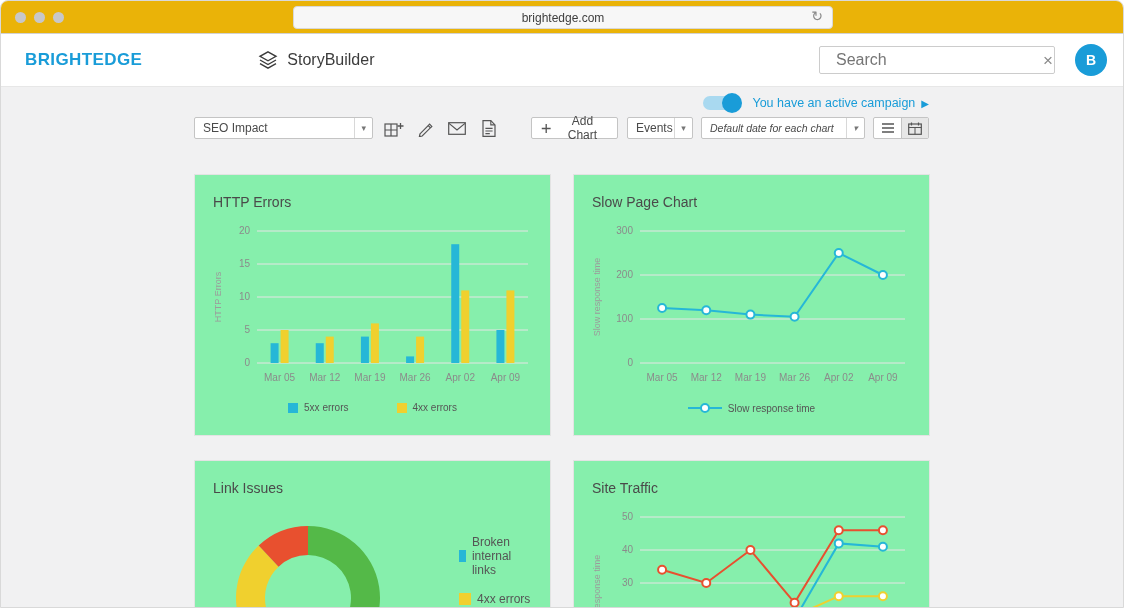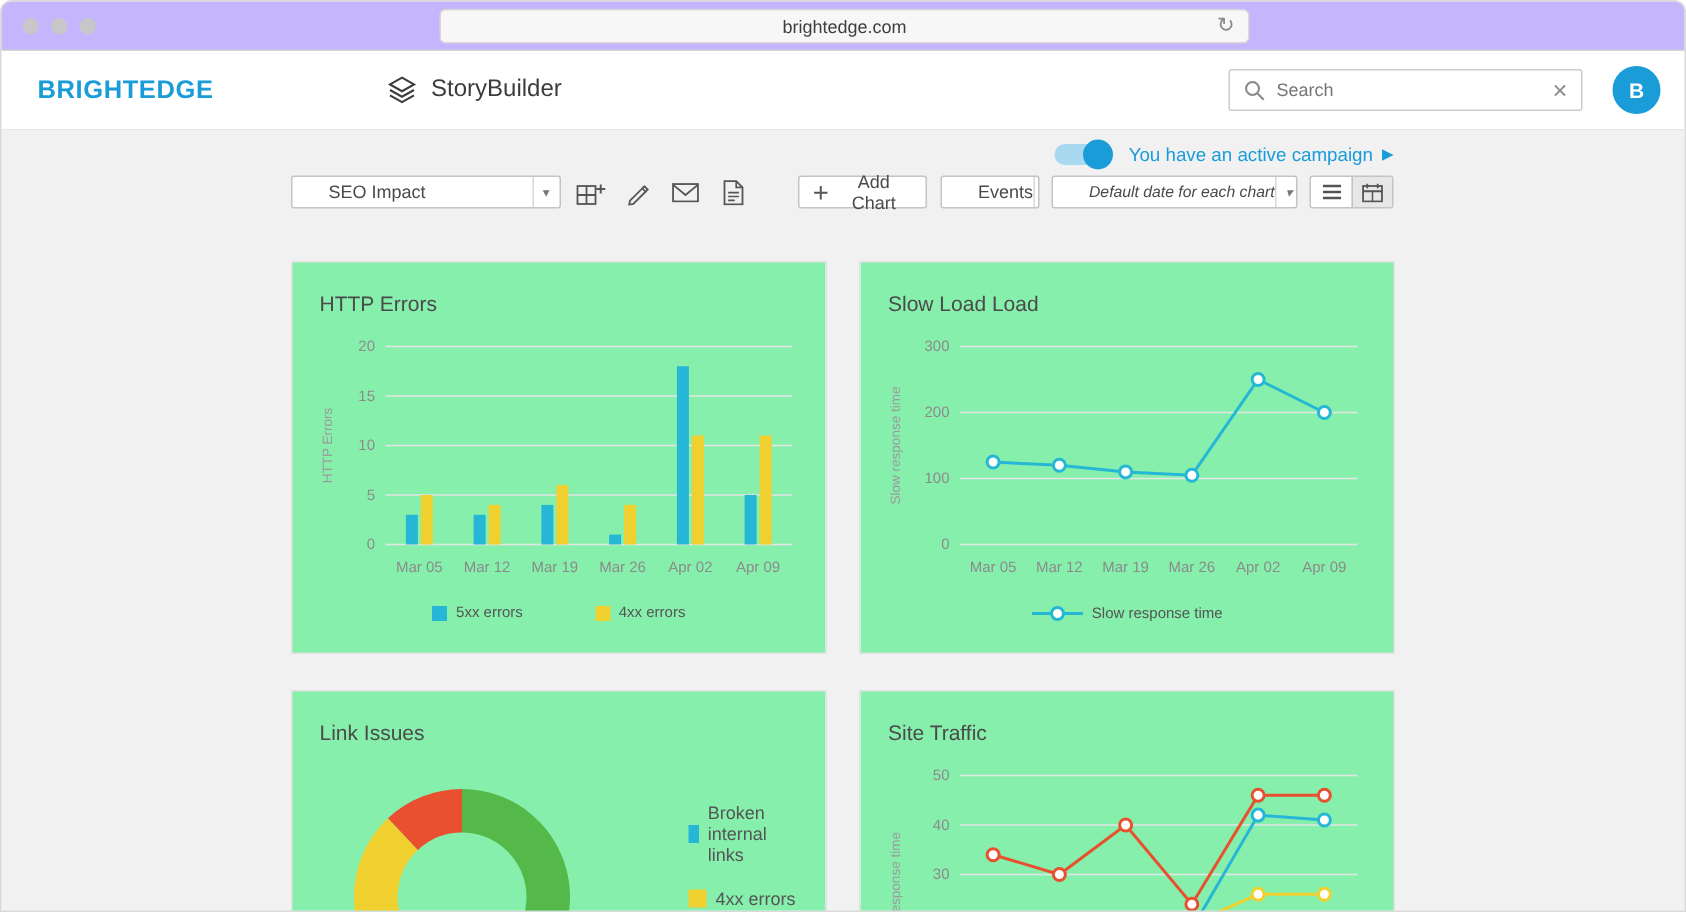--- a/index.html
+++ b/index.html
@@ -2,60 +2,60 @@
 <html><head>
 <meta charset="utf-8">
 <style>
   * { margin:0; padding:0; box-sizing:border-box; }
   html,body { width:1124px; height:608px; overflow:hidden; background:#fff;
               font-family:"Liberation Sans", sans-serif; }
   .window { position:relative; width:1124px; height:608px; border-radius:8px 8px 0 0;
             overflow:hidden; background:#f1f1f2; border:1px solid #d9d9d9; }
 
   
-  .browser-bar { height:33px; background:#c4b5fd; border-bottom:1px solid #d2d2d2;
+  .browser-bar { height:33px; background:#eab308; border-bottom:1px solid #d2d2d2;
                  display:flex; align-items:center; padding:0 14px; position:relative; }
   .dots { display:flex; gap:8px; }
   .dot { width:11px; height:11px; border-radius:50%; background:#c7c7c9; display:inline-block; }
   .url-pill { position:absolute; left:292px; top:5px; width:540px; height:23px;
               background:#f7f7f7; border:1px solid #d8d8d8; border-radius:4px;
               display:flex; align-items:center; justify-content:center;
               font-size:12px; color:#3e3e3e; }
   .reload { position:absolute; right:9px; top:1px; color:#8a8a8a; font-size:14px; cursor:pointer; }
 
   
   .app-header { height:53px; background:#fff; border-bottom:1px solid #e7e7e7;
                 display:flex; align-items:center; padding:0 16px 0 24px; }
   .logo { color:#199cd8; font-weight:bold; font-size:17px; letter-spacing:.4px; }
   .app-title { display:flex; align-items:center; gap:9px; margin-left:116px;
                font-size:16px; color:#3c3c3c; }
   .header-right { margin-left:auto; display:flex; align-items:center; gap:20px; }
   .search-box { width:236px; height:28px; border:1px solid #ccc; border-radius:2px;
                 background:#fff; display:flex; align-items:center; padding:0 9px; }
   .search-box input { border:none; outline:none; flex:1; margin-left:7px;
-                      font-size:12px; color:#555; font-family:inherit; background:transparent; }
+                      font-size:16px; color:#555; font-family:inherit; background:transparent; }
   .clear { color:#8a8a8a; font-size:17px; line-height:1; cursor:pointer; }
   .avatar { width:32px; height:32px; border-radius:50%; background:#199cd8; color:#fff;
             display:flex; align-items:center; justify-content:center;
             font-weight:bold; font-size:14px; }
 
   
   .content { position:relative; height:520px; background:#f1f1f2; }
   .campaign-row { position:absolute; top:9px; right:194px; display:flex; align-items:center; gap:11px; }
   .toggle { width:38px; height:14px; border-radius:8px; background:#a9d9f0; position:relative; cursor:pointer; }
   .toggle .knob { position:absolute; right:-1px; top:-3px; width:20px; height:20px;
                   border-radius:50%; background:#199cd8; }
   .campaign-link { color:#199cd8; font-size:12.5px; cursor:pointer; display:flex; align-items:center; gap:6px; }
   .campaign-link .arrow { font-size:10px; }
 
   .toolbar { position:absolute; top:30px; left:193px; right:194px;
              display:flex; align-items:center; gap:9px; height:22px; }
   .select { height:22px; background:#fff; border:1px solid #c4c4c4; border-radius:2px;
             display:flex; align-items:center; font-size:12px; color:#4a4a4a;
-            padding-left:24px; cursor:pointer; white-space:nowrap; overflow:hidden; }
+            padding-left:8px; cursor:pointer; white-space:nowrap; overflow:hidden; }
   .select .caret { margin-left:auto; border-left:1px solid #d8d8d8; height:100%; width:18px;
                    flex:0 0 18px; display:flex; align-items:center; justify-content:center;
                    color:#777; font-size:9px; }
   .select.dashboard { width:188px; }
   .select.events { width:66px; }
   .select.daterange { width:164px; font-size:10.5px;font-style:italic; }
   .icon-btn { width:24px; height:20px; display:flex; align-items:center; justify-content:center; cursor:pointer; }
   .btn { height:22px; border:1px solid #c4c4c4; background:#fff; border-radius:2px;
          display:flex; align-items:center; gap:5px; padding:0 9px; font-size:12px;
          color:#4a4a4a; cursor:pointer; font-family:inherit;margin-left:22px; }
@@ -247,21 +247,21 @@
               <span>5xx errors</span>
             </div>
             <div class="legend-item">
               <span class="legend-swatch" style="background: rgb(240, 208, 46);"></span>
               <span>4xx errors</span>
             </div>
           </div>
       </section>
 
       <section class="card">
-        <h3 class="card-title">Slow Load Load</h3>
+        <h3 class="card-title">Slow Page Chart</h3>
         <div class="chart-body"><svg width="321" height="182">
               <line x1="50" x2="315" y1="148" y2="148" stroke="#e5e5e5" stroke-width="1"></line>
               <text x="43" y="151" text-anchor="end" class="tick">0</text>
               <line x1="50" x2="315" y1="104" y2="104" stroke="#e5e5e5" stroke-width="1"></line>
               <text x="43" y="107" text-anchor="end" class="tick">100</text>
               <line x1="50" x2="315" y1="60" y2="60" stroke="#e5e5e5" stroke-width="1"></line>
               <text x="43" y="63" text-anchor="end" class="tick">200</text>
               <line x1="50" x2="315" y1="16" y2="16" stroke="#e5e5e5" stroke-width="1"></line>
               <text x="43" y="19" text-anchor="end" class="tick">300</text>
               <text x="72.08333333333333" y="166" text-anchor="middle" class="tick">Mar 05</text>

